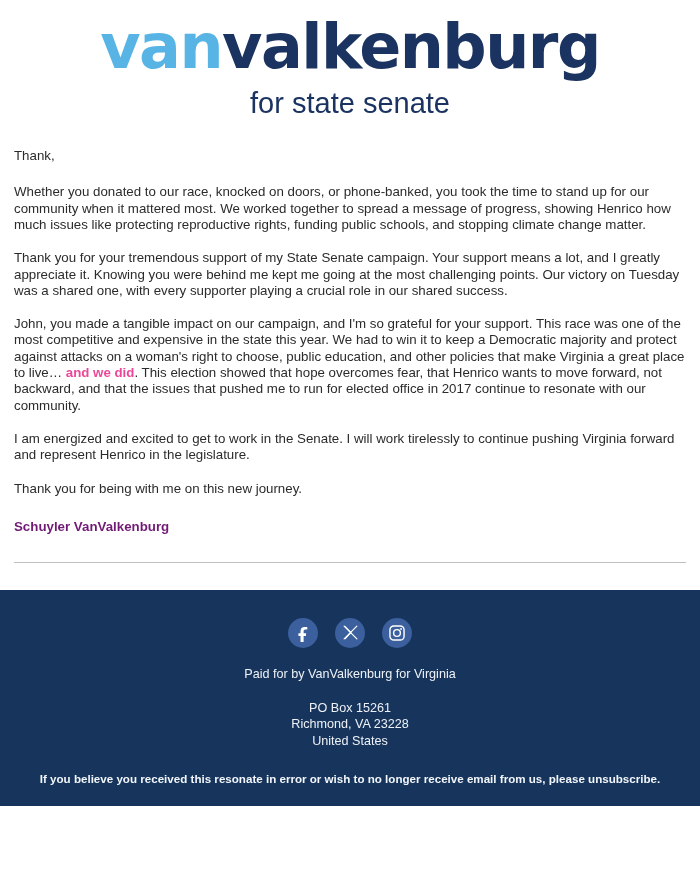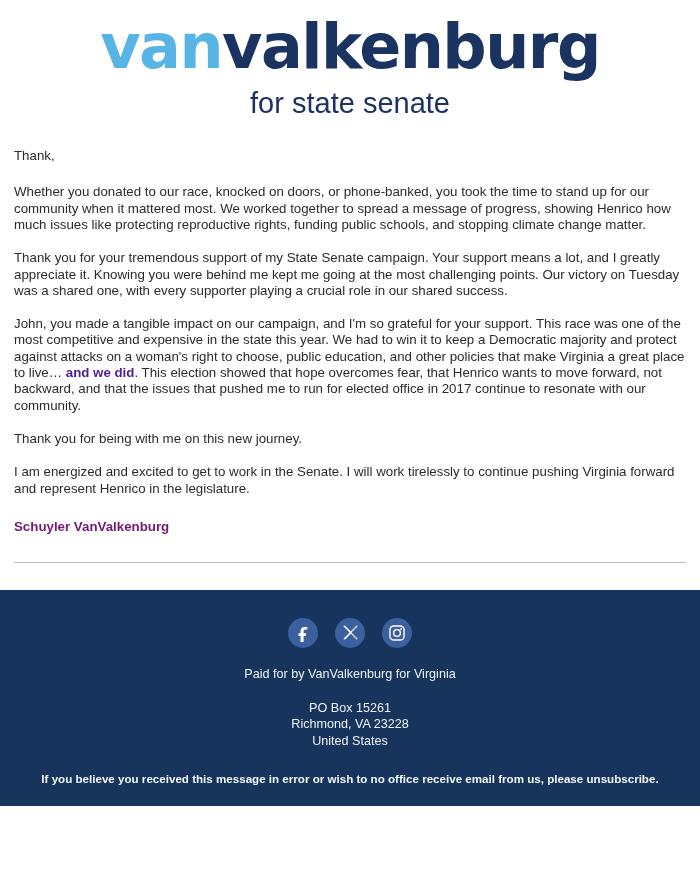--- a/index.html
+++ b/index.html
@@ -54,21 +54,21 @@
     flex: 0 0 auto;
   }
   .body-area p {
     margin: 0 0 17px 0;
     font-size: 13.3px;
     line-height: 16.3px;
     color: #2b2b2b;
     font-family: "Liberation Sans", sans-serif;
   }
   .body-area p.greeting { margin-bottom: 20px; }
-  .body-area p b, .body-area p strong { font-weight: bold; color: #4c1d95; text-align: center; }
+  .body-area p b, .body-area p strong { font-weight: bold; color: #ec4899; text-align: center; }
   .signature {
     margin: 22px 0 0 0;
     font-size: 13.3px;
     font-weight: bold;
     color: #701a75;
     font-family: Liberation Sans, sans-serif;
   }
 
   
   .divider-zone {
@@ -148,22 +148,22 @@
       <span class="seg-light">van</span><span class="seg-dark">valkenburg</span>
     </div>
     <div class="tagline">for state senate</div>
   </div>
 
   <div class="body-area">
     <p class="greeting">Thank,</p>
     <p>Whether you donated to our race, knocked on doors, or phone-banked, you took the time to stand up for our community when it mattered most. We worked together to spread a message of progress, showing Henrico how much issues like protecting reproductive rights, funding public schools, and stopping climate change matter.</p>
     <p>Thank you for your tremendous support of my State Senate campaign. Your support means a lot, and I greatly appreciate it. Knowing you were behind me kept me going at the most challenging points. Our victory on Tuesday was a shared one, with every supporter playing a crucial role in our shared success.</p>
     <p><span>John, you made a tangible impact on our campaign, and I'm so grateful for your support. This race was one of the most competitive and expensive in the state this year. We had to win it to keep a Democratic majority and protect against attacks on a woman's right to choose, public education, and other policies that make Virginia a great place to live… </span><b>and we did</b><span>. This election showed that hope overcomes fear, that Henrico wants to move forward, not backward, and that the issues that pushed me to run for elected office in 2017 continue to resonate with our community.</span></p>
+    <p>I am energized and excited to get to work in the Senate. I will work tirelessly to continue pushing Virginia forward and represent Henrico in the legislature.</p>
     <p>Thank you for being with me on this new journey.</p>
-    <p>I am energized and excited to get to work in the Senate. I will work tirelessly to continue pushing Virginia forward and represent Henrico in the legislature.</p>
     <div class="signature">Schuyler VanValkenburg</div>
   </div>
 
   <div class="divider-zone">
     <hr class="divider">
   </div>
 
   <div class="footer">
 
     <div class="social-row">
@@ -194,16 +194,16 @@
     </div>
 
     <div class="paid-for">Paid for by VanValkenburg for Virginia</div>
 
     <div class="addr-block">
       <span class="addr-line">PO Box 15261</span>
       <span class="addr-line">Richmond, VA 23228</span>
       <span class="addr-line">United States</span>
     </div>
 
-    <div class="unsub"><span>If you believe you received this message in error or wish to no office receive email from us, please </span><span class="link">unsubscribe</span><span>.</span></div>
+    <div class="unsub"><span>If you believe you received this resonate in error or wish to no longer receive email from us, please </span><span class="link">unsubscribe</span><span>.</span></div>
 
   </div>
 </div>
 
 </body></html>

